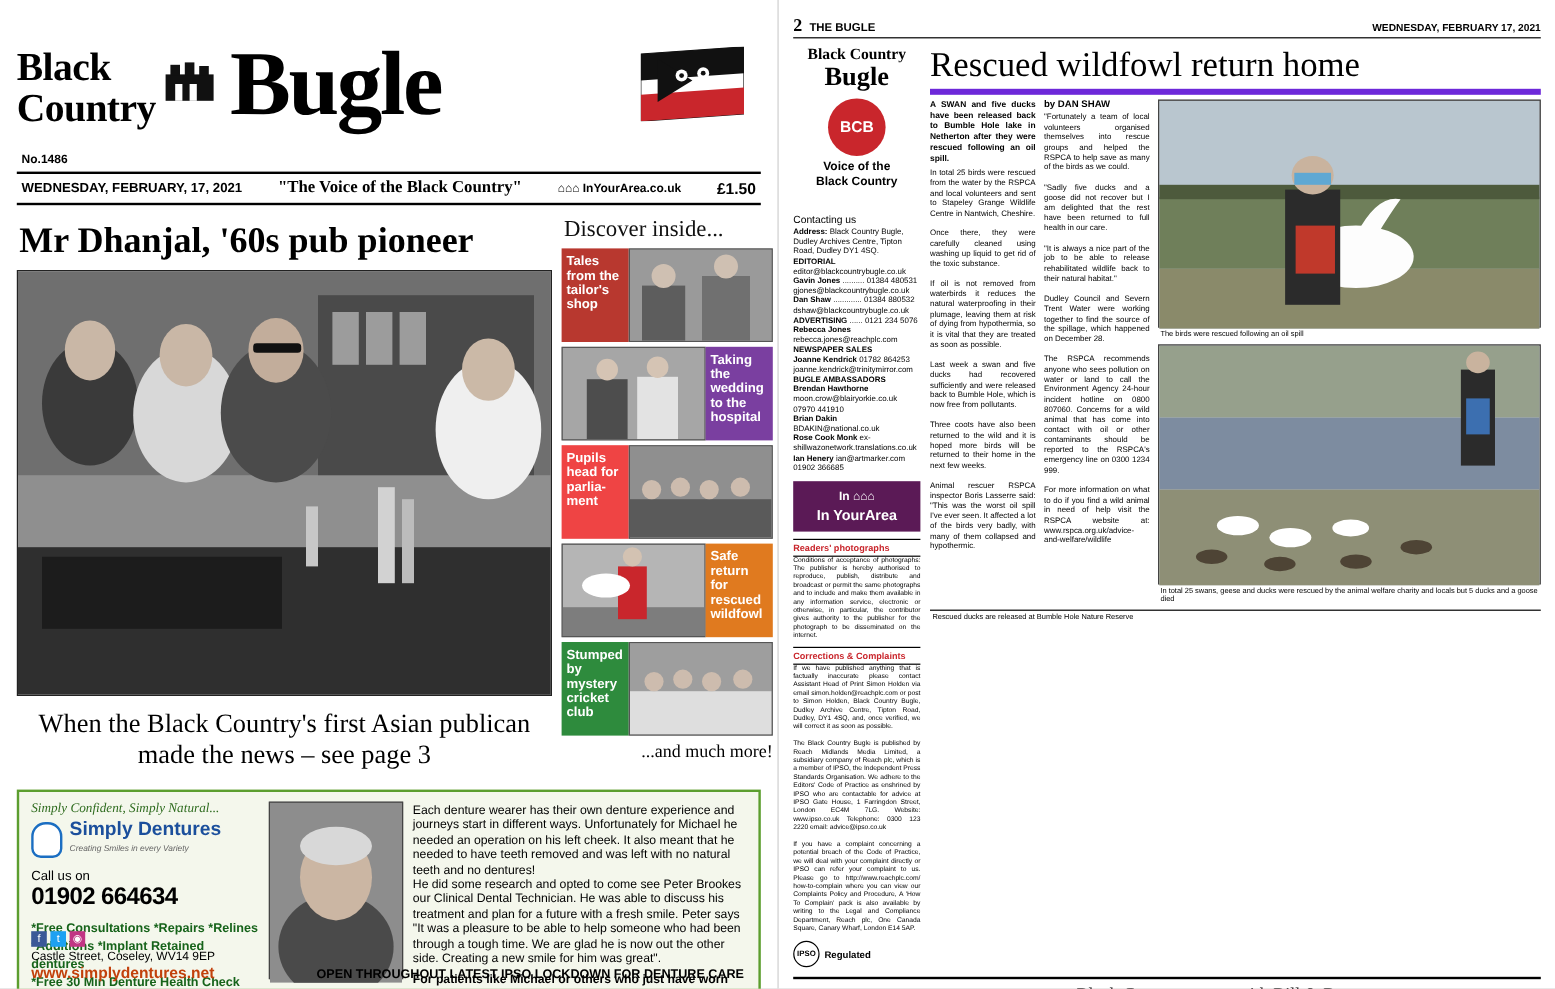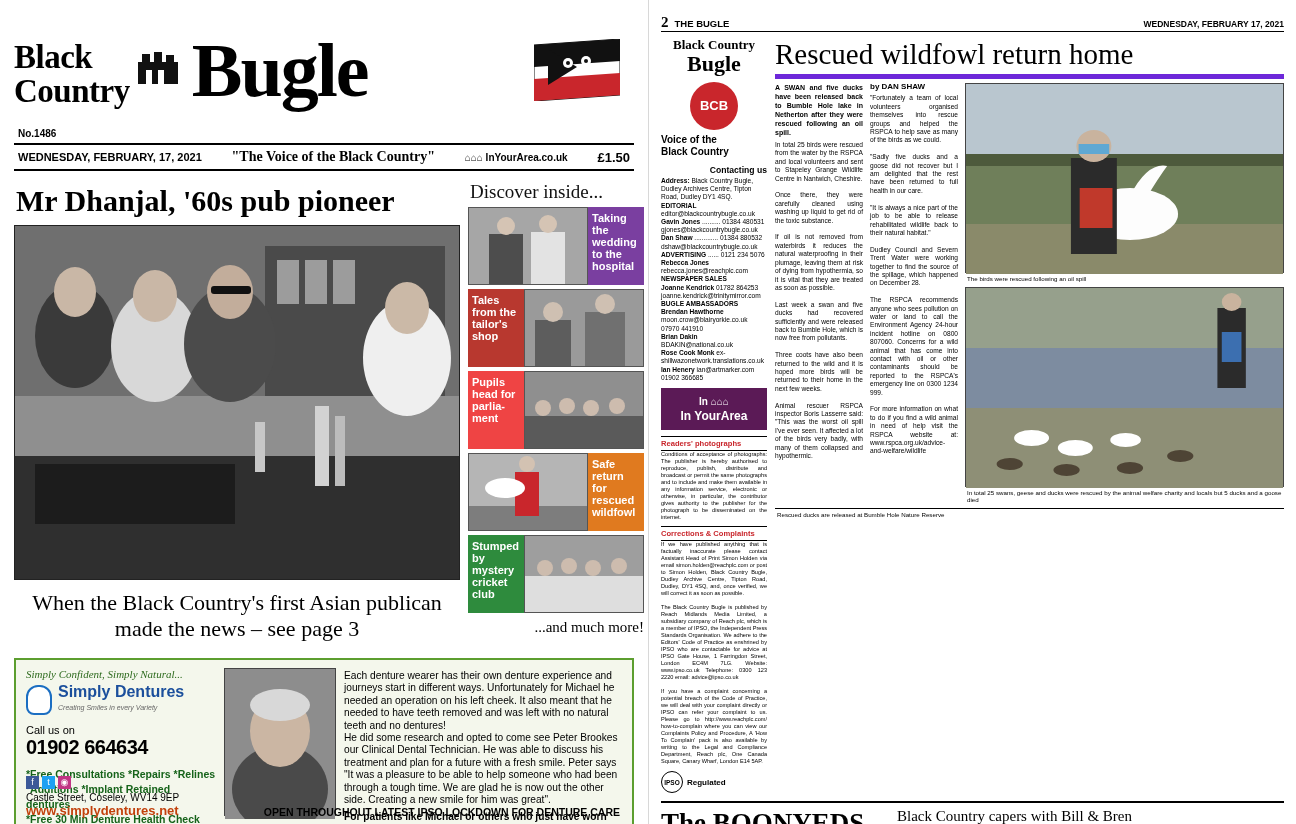--- a/index.html
+++ b/index.html
@@ -109,22 +109,22 @@
   .r-cols { display:flex; gap:8px; margin-top:6px; }
 
   .r-left { width:106px; }
   .mini-mast { text-align:center; }
   .mini-black { font-family:"Liberation Serif", serif; font-weight:bold; font-size:13px; line-height:14px; }
   .mini-bugle { font-family:"Liberation Serif", serif; font-weight:bold; font-size:22px; line-height:24px; }
   .bcb-badge {
     width:48px; height:48px; border-radius:50%; background:#c9262c; margin:6px auto 4px auto;
     color:#fff; font-weight:bold; font-size:13px; text-align:center; line-height:48px;
   }
-  .voice { font-size:10px; font-weight:bold; line-height:12px; margin-bottom:7px; }
-  .contact-h { font-size:8.6px; font-weight:bold; text-align:right; margin:4px 0 2px; }
+  .voice { text-align:center; font-size:10px; font-weight:bold; line-height:12px; margin-bottom:20px; }
+  .contact-h { font-size:8.6px; font-weight:normal; text-align:left; margin:4px 0 2px; }
   .contact { font-size:6.6px; line-height:8.2px; }
   .contact b { font-weight:bold; }
   .iya-box {
     background:#5b1a56; color:#fff; text-align:center; padding:7px 4px;
     font-size:12px; font-weight:bold; line-height:14px; margin:6px 0;
   }
   .readers-h { color:#c9262c; font-size:7.6px; font-weight:bold; border-top:1px solid #000; border-bottom:1px solid #000; padding:2px 0; margin-top:4px;}
   .tiny { font-size:5.6px; line-height:7px; text-align:justify; }
   .ipso { display:flex; align-items:center; gap:4px; margin-top:6px; font-size:8px; font-weight:bold; }
   .ipso-circle { width:22px; height:22px; border:1.5px solid #000; border-radius:50%; font-size:6.5px; text-align:center; line-height:22px; }
@@ -223,42 +223,42 @@
             <rect x="320" y="190" width="10" height="70" fill="#bcbcbc"></rect>
             <rect x="240" y="196" width="10" height="50" fill="#c7c7c7"></rect>
           </svg>
         </div>
         <div class="subhead">When the Black Country's first Asian publican made the news – see page 3</div>
       </div>
 
       <div class="discover">
         <div class="discover-title">Discover inside...</div>
 
+        <div class="di-item">
+          <div class="di-label" style="background:#b8382f">Tales from the tailor's shop</div>
+          <div class="di-img">
+            <svg width="118" height="76" viewBox="0 0 118 76">
+                <rect width="118" height="76" fill="#9a9a9a"></rect>
+                <rect x="10" y="30" width="36" height="46" fill="#5d5d5d"></rect>
+                <rect x="60" y="22" width="40" height="54" fill="#707070"></rect>
+                <circle cx="28" cy="22" r="10" fill="#cfc0b2"></circle>
+                <circle cx="80" cy="14" r="10" fill="#cfc0b2"></circle>
+              </svg>
+          </div>
+        </div>
+
         <div class="di-item rev">
           <div class="di-label" style="background:#7a3fa0">Taking the wedding to the hospital</div>
           <div class="di-img">
             <svg width="118" height="76" viewBox="0 0 118 76">
                 <rect width="118" height="76" fill="#a6a6a6"></rect>
                 <rect x="20" y="26" width="34" height="50" fill="#4d4d4d"></rect>
                 <rect x="62" y="24" width="34" height="52" fill="#e3e3e3"></rect>
                 <circle cx="37" cy="18" r="9" fill="#d5c4b4"></circle>
                 <circle cx="79" cy="16" r="9" fill="#d5c4b4"></circle>
-              </svg>
-          </div>
-        </div>
-
-        <div class="di-item">
-          <div class="di-label" style="background:#b8382f">Tales from the tailor's shop</div>
-          <div class="di-img">
-            <svg width="118" height="76" viewBox="0 0 118 76">
-                <rect width="118" height="76" fill="#9a9a9a"></rect>
-                <rect x="10" y="30" width="36" height="46" fill="#5d5d5d"></rect>
-                <rect x="60" y="22" width="40" height="54" fill="#707070"></rect>
-                <circle cx="28" cy="22" r="10" fill="#cfc0b2"></circle>
-                <circle cx="80" cy="14" r="10" fill="#cfc0b2"></circle>
               </svg>
           </div>
         </div>
 
         <div class="di-item">
           <div class="di-label" style="background:#ef4444">Pupils head for parlia-ment</div>
           <div class="di-img">
             <svg width="118" height="76" viewBox="0 0 118 76">
                 <rect width="118" height="76" fill="#8f8f8f"></rect>
                 <rect x="0" y="44" width="118" height="32" fill="#5a5a5a"></rect>

